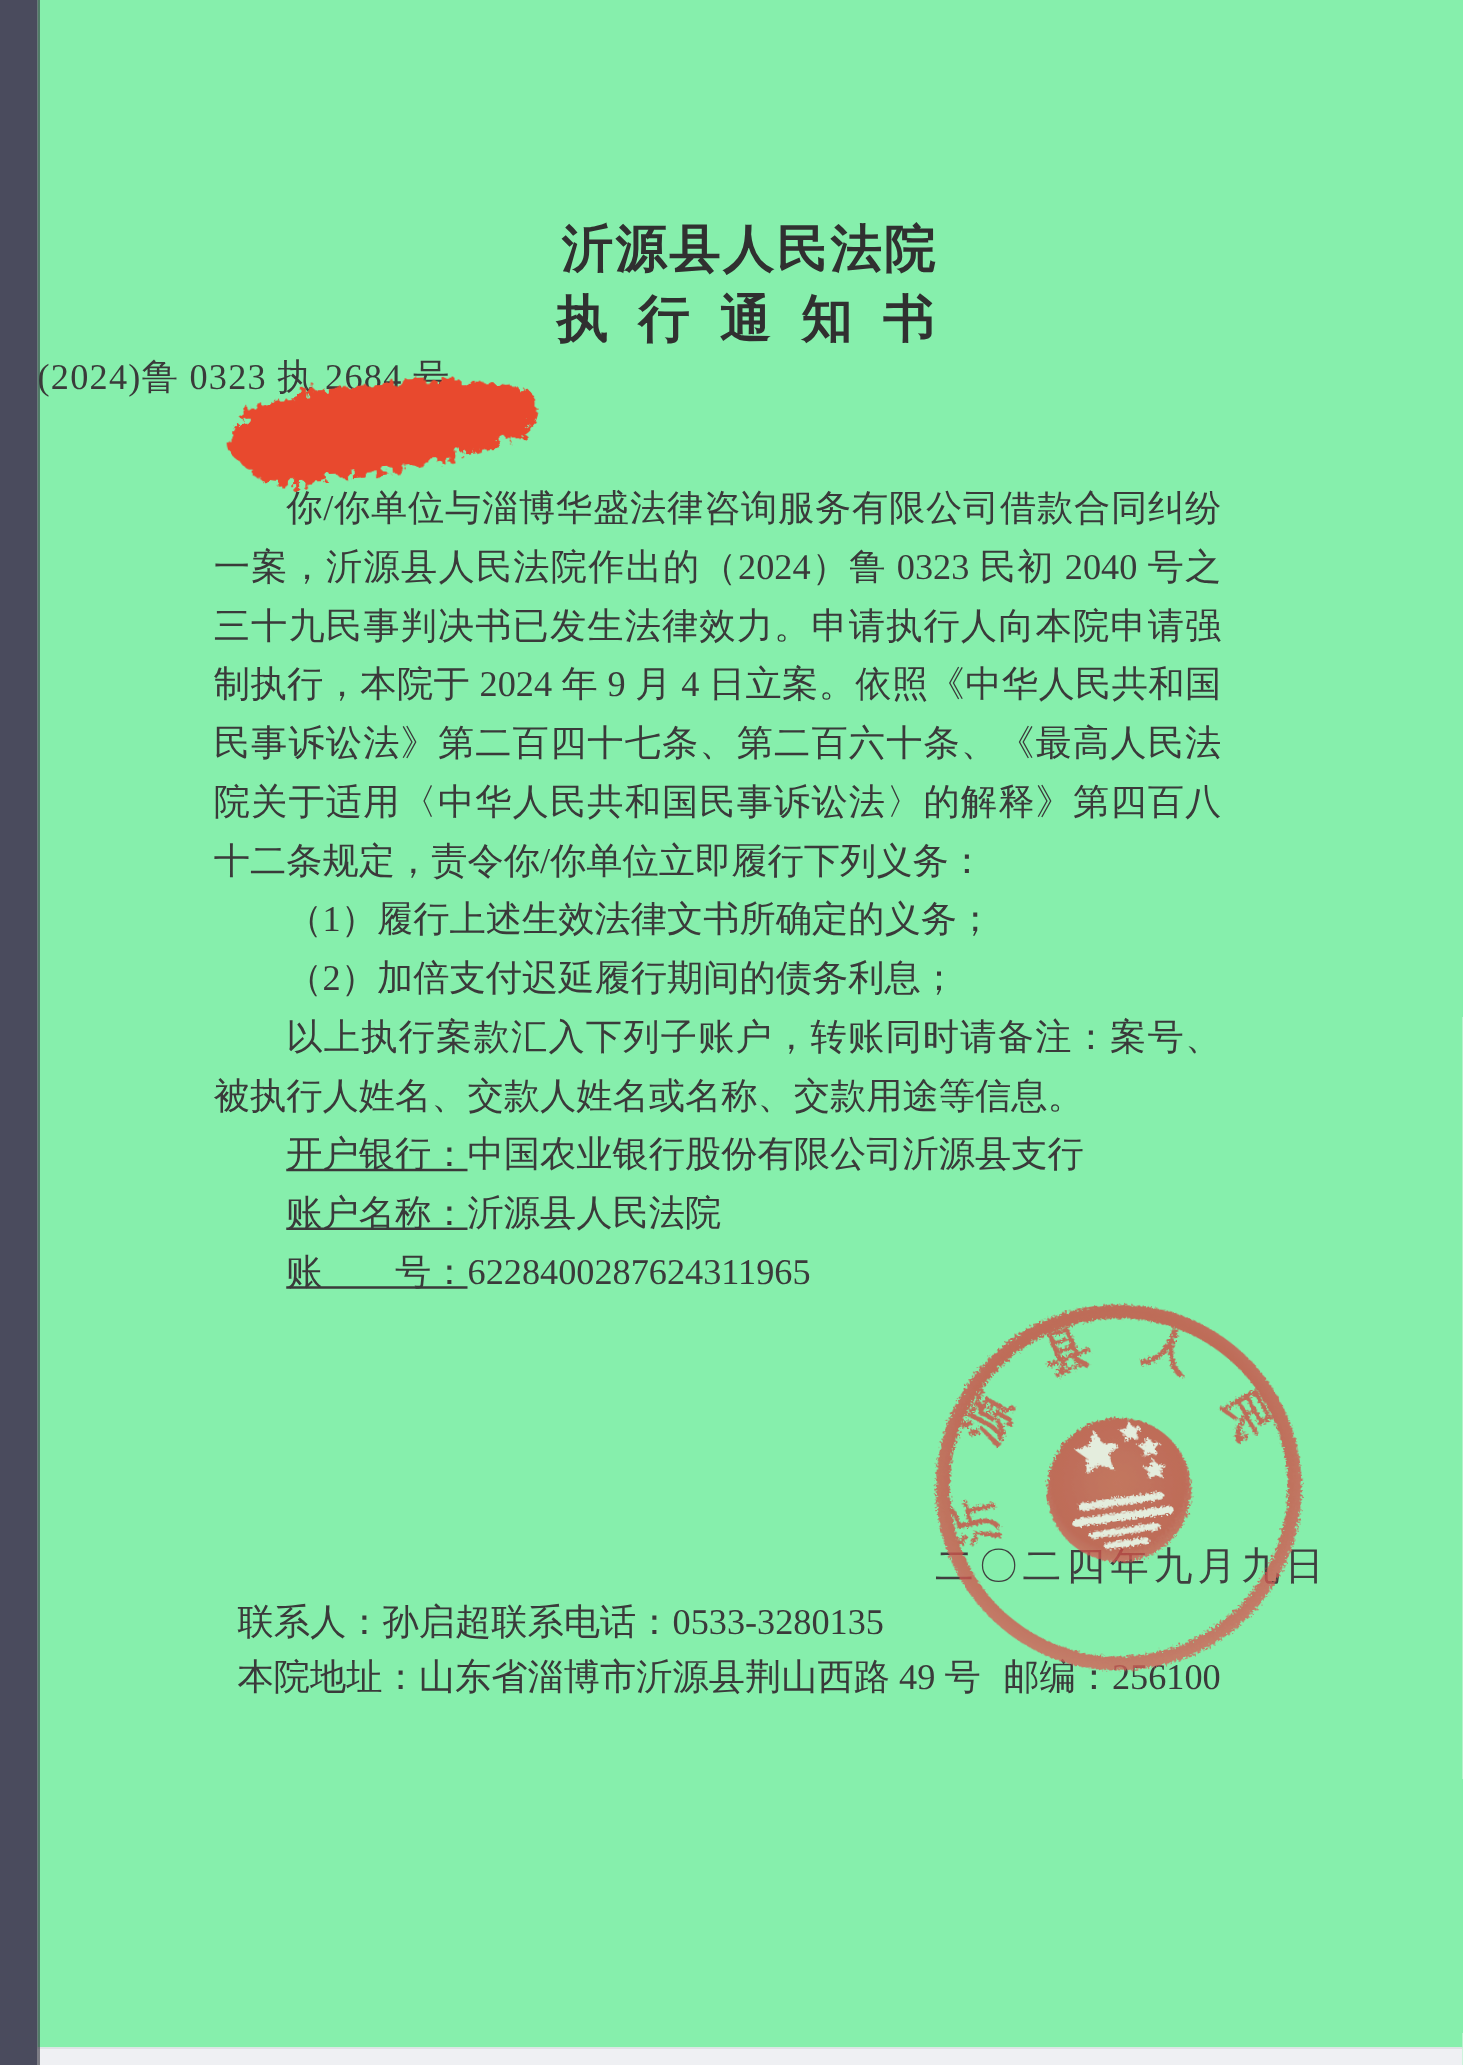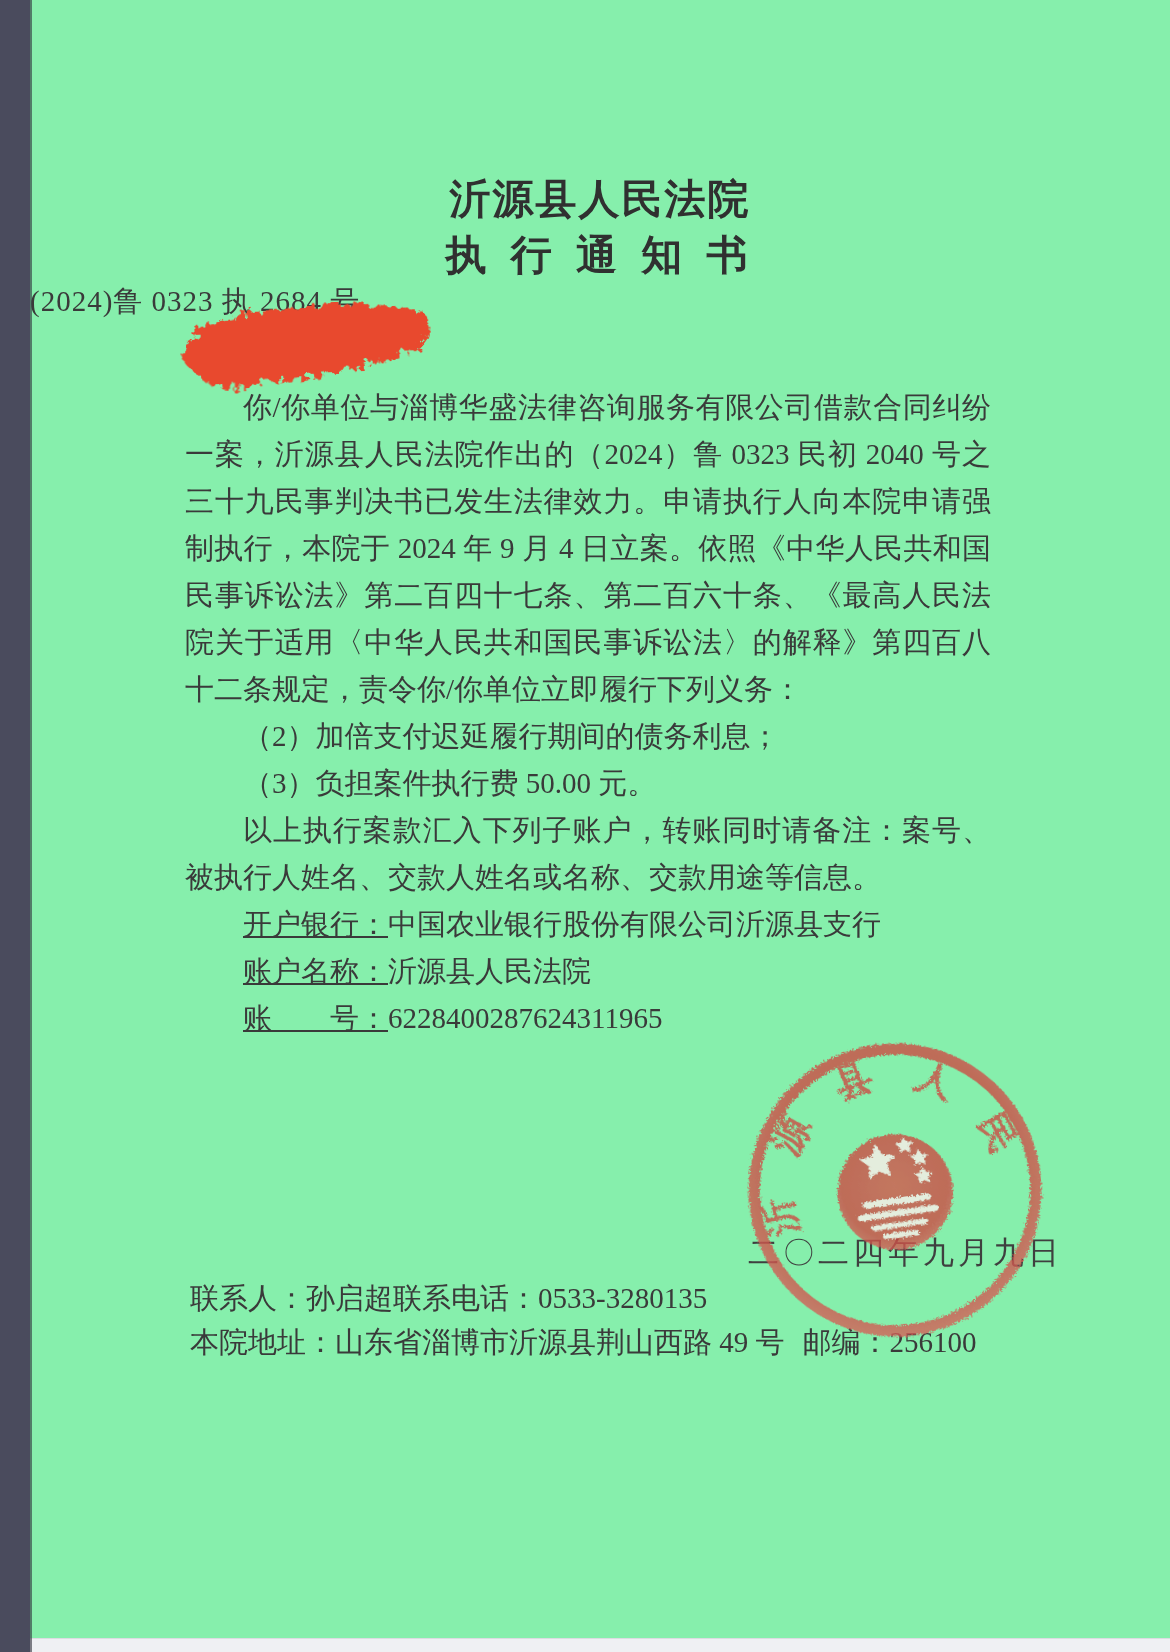--- a/index.html
+++ b/index.html
@@ -41,21 +41,21 @@
   .case-no{
     position:absolute;top:282px;left:0;width:100%;
     box-sizing:border-box;padding-right:96px;
     font-size:29px;color:#3a3a3a;letter-spacing:1px;
   }
   .redaction{
     position:absolute;left:143px;top:292px;width:268px;height:104px;
     transform:rotate(-2deg);
   }
   .body-block{
-    position:absolute;left:155px;top:384px;width:806px;
+    position:absolute;left:141px;top:384px;width:806px;
     font-size:29px;line-height:47px;text-align:justify;color:#3a3a3a;
   }
   .body-block p{margin:0;text-indent:2em;}
   .bank-line .lbl{letter-spacing:0;text-decoration:underline;}
   .date-line{
     position:absolute;left:718px;top:1232px;
     font-size:31px;letter-spacing:4px;color:#3f3f3f;z-index:2;
   }
   .contact-row{
     position:absolute;left:160px;top:1276px;width:900px;
@@ -98,22 +98,22 @@
         <path d="M12,50 C16,32 42,22 82,17 C132,11 200,12 240,22
                  C252,26 251,38 245,49 C239,61 205,70 152,79
                  C102,87 44,86 22,74 C10,67 8,60 12,50 Z" fill="#e8492f"></path>
         <ellipse cx="60" cy="78" rx="34" ry="12" fill="#e8492f"></ellipse>
         <ellipse cx="210" cy="34" rx="30" ry="12" fill="#e8492f"></ellipse>
       </g>
     </svg>
 
     <div class="body-block">
       <p>你/你单位与淄博华盛法律咨询服务有限公司借款合同纠纷一案，沂源县人民法院作出的（2024）鲁 0323 民初 2040 号之三十九民事判决书已发生法律效力。申请执行人向本院申请强制执行，本院于 2024 年 9 月 4 日立案。依照《中华人民共和国民事诉讼法》第二百四十七条、第二百六十条、《最高人民法院关于适用〈中华人民共和国民事诉讼法〉的解释》第四百八十二条规定，责令你/你单位立即履行下列义务：</p>
+      <p>（1）履行上述生效法律文书所确定的义务；</p>
       <p>（2）加倍支付迟延履行期间的债务利息；</p>
-      <p>（3）负担案件执行费 50.00 元。</p>
       <p>以上执行案款汇入下列子账户，转账同时请备注：案号、被执行人姓名、交款人姓名或名称、交款用途等信息。</p>
       <p class="bank-line"><span class="lbl">开户银行：</span><span>中国农业银行股份有限公司沂源县支行</span></p>
       <p class="bank-line"><span class="lbl">账户名称：</span><span>沂源县人民法院</span></p>
       <p class="bank-line"><span class="lbl">账　　号：</span><span>6228400287624311965</span></p>
     </div>
 
     <div class="date-line">二〇二四年九月九日</div>
 
     <div class="contact-row">
       <span>联系人：</span><span>孙启超</span><span class="contact-phone">联系电话：</span><span>0533-3280135</span>

